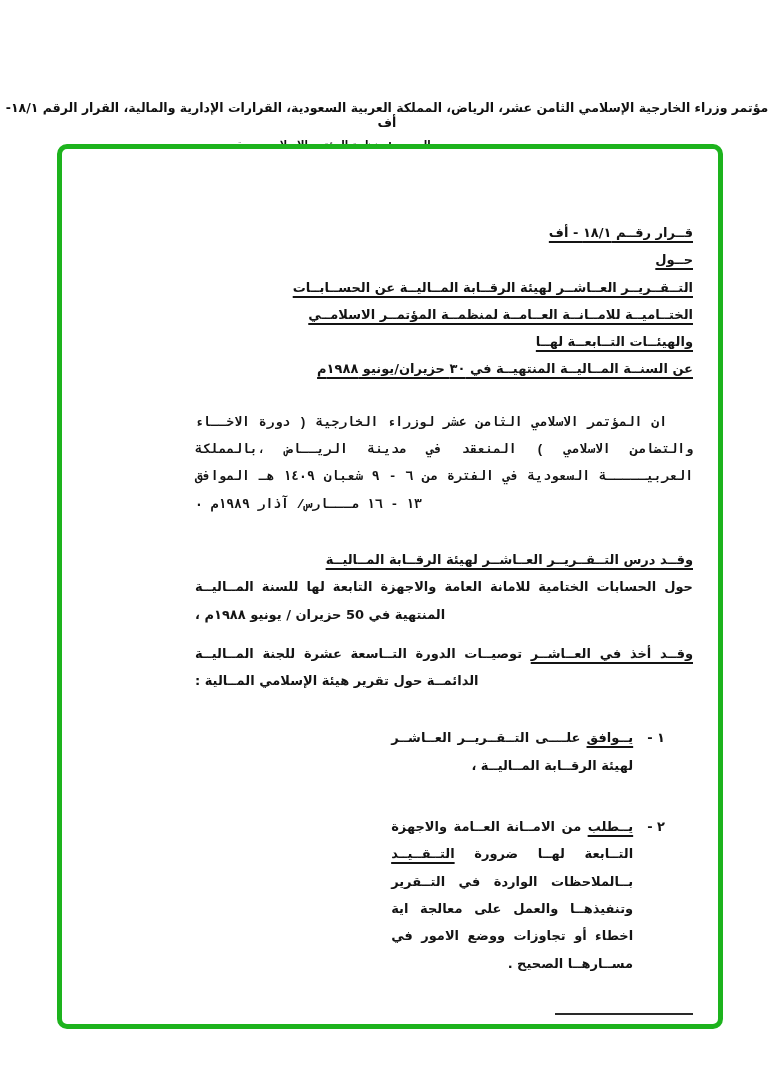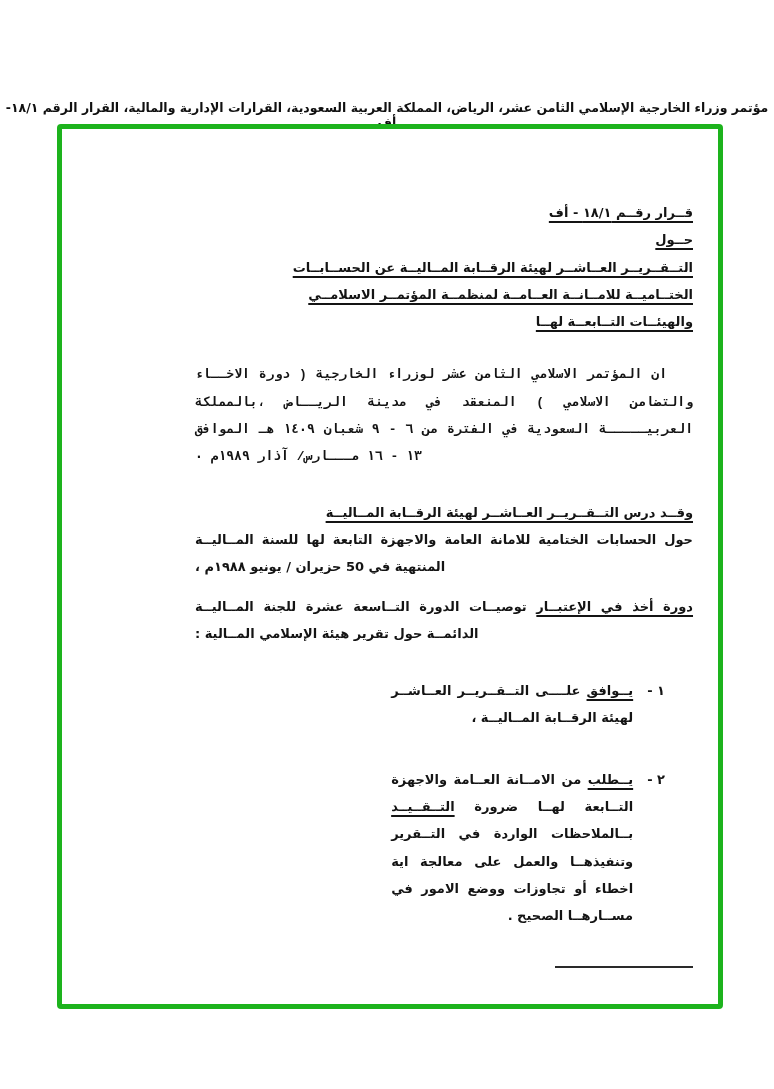--- a/index.html
+++ b/index.html
@@ -21,24 +21,24 @@
     font-size: 12.5px; font-weight: bold; letter-spacing: 0;
     padding: 0 4px; color: #101010; margin-top: 48px;
   }
   .cite-line2 {
     position: relative; left: -53px;
     margin-top: 9px; font-size: 10px; font-weight: bold; color: #101010;
   }
 
   
   .scan-frame {
-    position: absolute; left: 57px; top: 124px;
+    position: absolute; left: 57px; top: 144px;
     width: 666px; height: 885px;
     border: 5px solid #1db31d;
-    border-radius: 4px;
+    border-radius: 10px;
     background: #ffffff;
   }
 
   
   .doc {
     position: absolute; inset: 0;
     padding: 70px 25px 0 133px;
     direction: rtl;
     font-weight: bold;
     font-size: 13px;
@@ -88,28 +88,29 @@
 
   <div class="scan-frame">
     <div class="doc">
 
       <div class="title-block">
         <div class="title-line indent u">قــرار رقــم ١٨/١ - أف</div>
         <div class="title-line indent u">حــول</div>
         <div class="title-line u">التــقــريــر العــاشــر لهيئة الرقــابة المــاليــة عن الحســابــات</div>
         <div class="title-line u">الختــاميــة للامــانــة العــامــة لمنظمــة المؤتمــر الاسلامــي</div>
         <div class="title-line u">والهيئــات التــابعــة لهــا</div>
+        <div class="title-line u">عن السنــة المــاليــة المنتهيــة في ٣٠ حزيران/يونيو ١٩٨٨م</div>
       </div>
 
       <p class="para first last-left">ان المؤتمر الاسلامي الثامن عشر لوزراء الخارجية ( دورة الاخــاء والتضامن الاسلامي ) المنعقد في مدينة الريــاض ،بالمملكة العربيـــــة السعودية في الفترة من ٦ - ٩ شعبان ١٤٠٩ هـ الموافق ١٣ - ١٦ مـــارس/ آذار ١٩٨٩م ٠</p>
 
       <div class="p2-lead u">وقــد درس التــقــريــر العــاشــر لهيئة الرقــابة المــاليــة</div>
       <p class="para p2-rest last-left">حول الحسابات الختامية للامانة العامة والاجهزة التابعة لها للسنة المــاليــة المنتهية في 50 حزيران / يونيو ١٩٨٨م ،</p>
 
-      <p class="para p3 last-left"><span class="u">دورة أخذ في الإعتبــار</span> <span>توصيــات الدورة التــاسعة عشرة للجنة المــاليــة الدائمــة حول تقرير هيئة الإسلامي المــالية :</span></p>
+      <p class="para p3 last-left"><span class="u">وقــد أخذ في العــاشــر</span> <span>توصيــات الدورة التــاسعة عشرة للجنة المــاليــة الدائمــة حول تقرير هيئة الإسلامي المــالية :</span></p>
 
       <div class="items">
 
         <div class="item">
           <div class="item-marker">١ -</div>
           <div class="item-text"><span class="u">يــوافق</span> <span>علــــى التــقــريــر العــاشــر لهيئة الرقــابة المــاليــة ،</span></div>
         </div>
 
         <div class="item">
           <div class="item-marker">٢ -</div>

